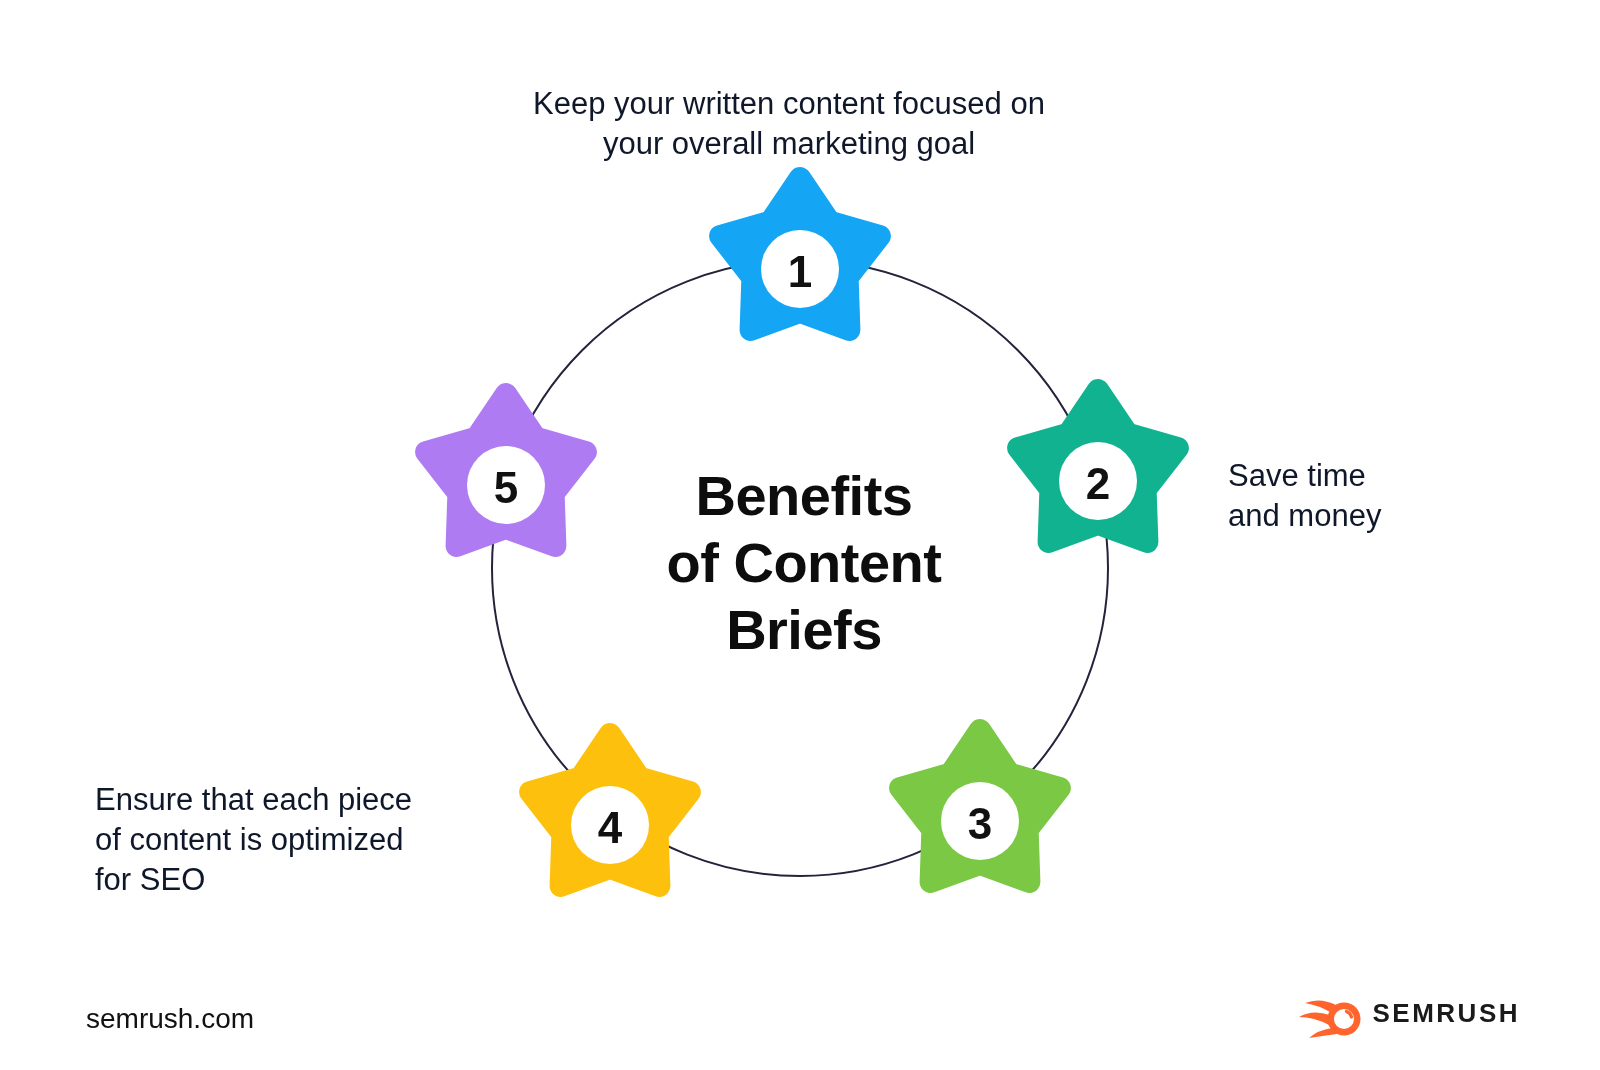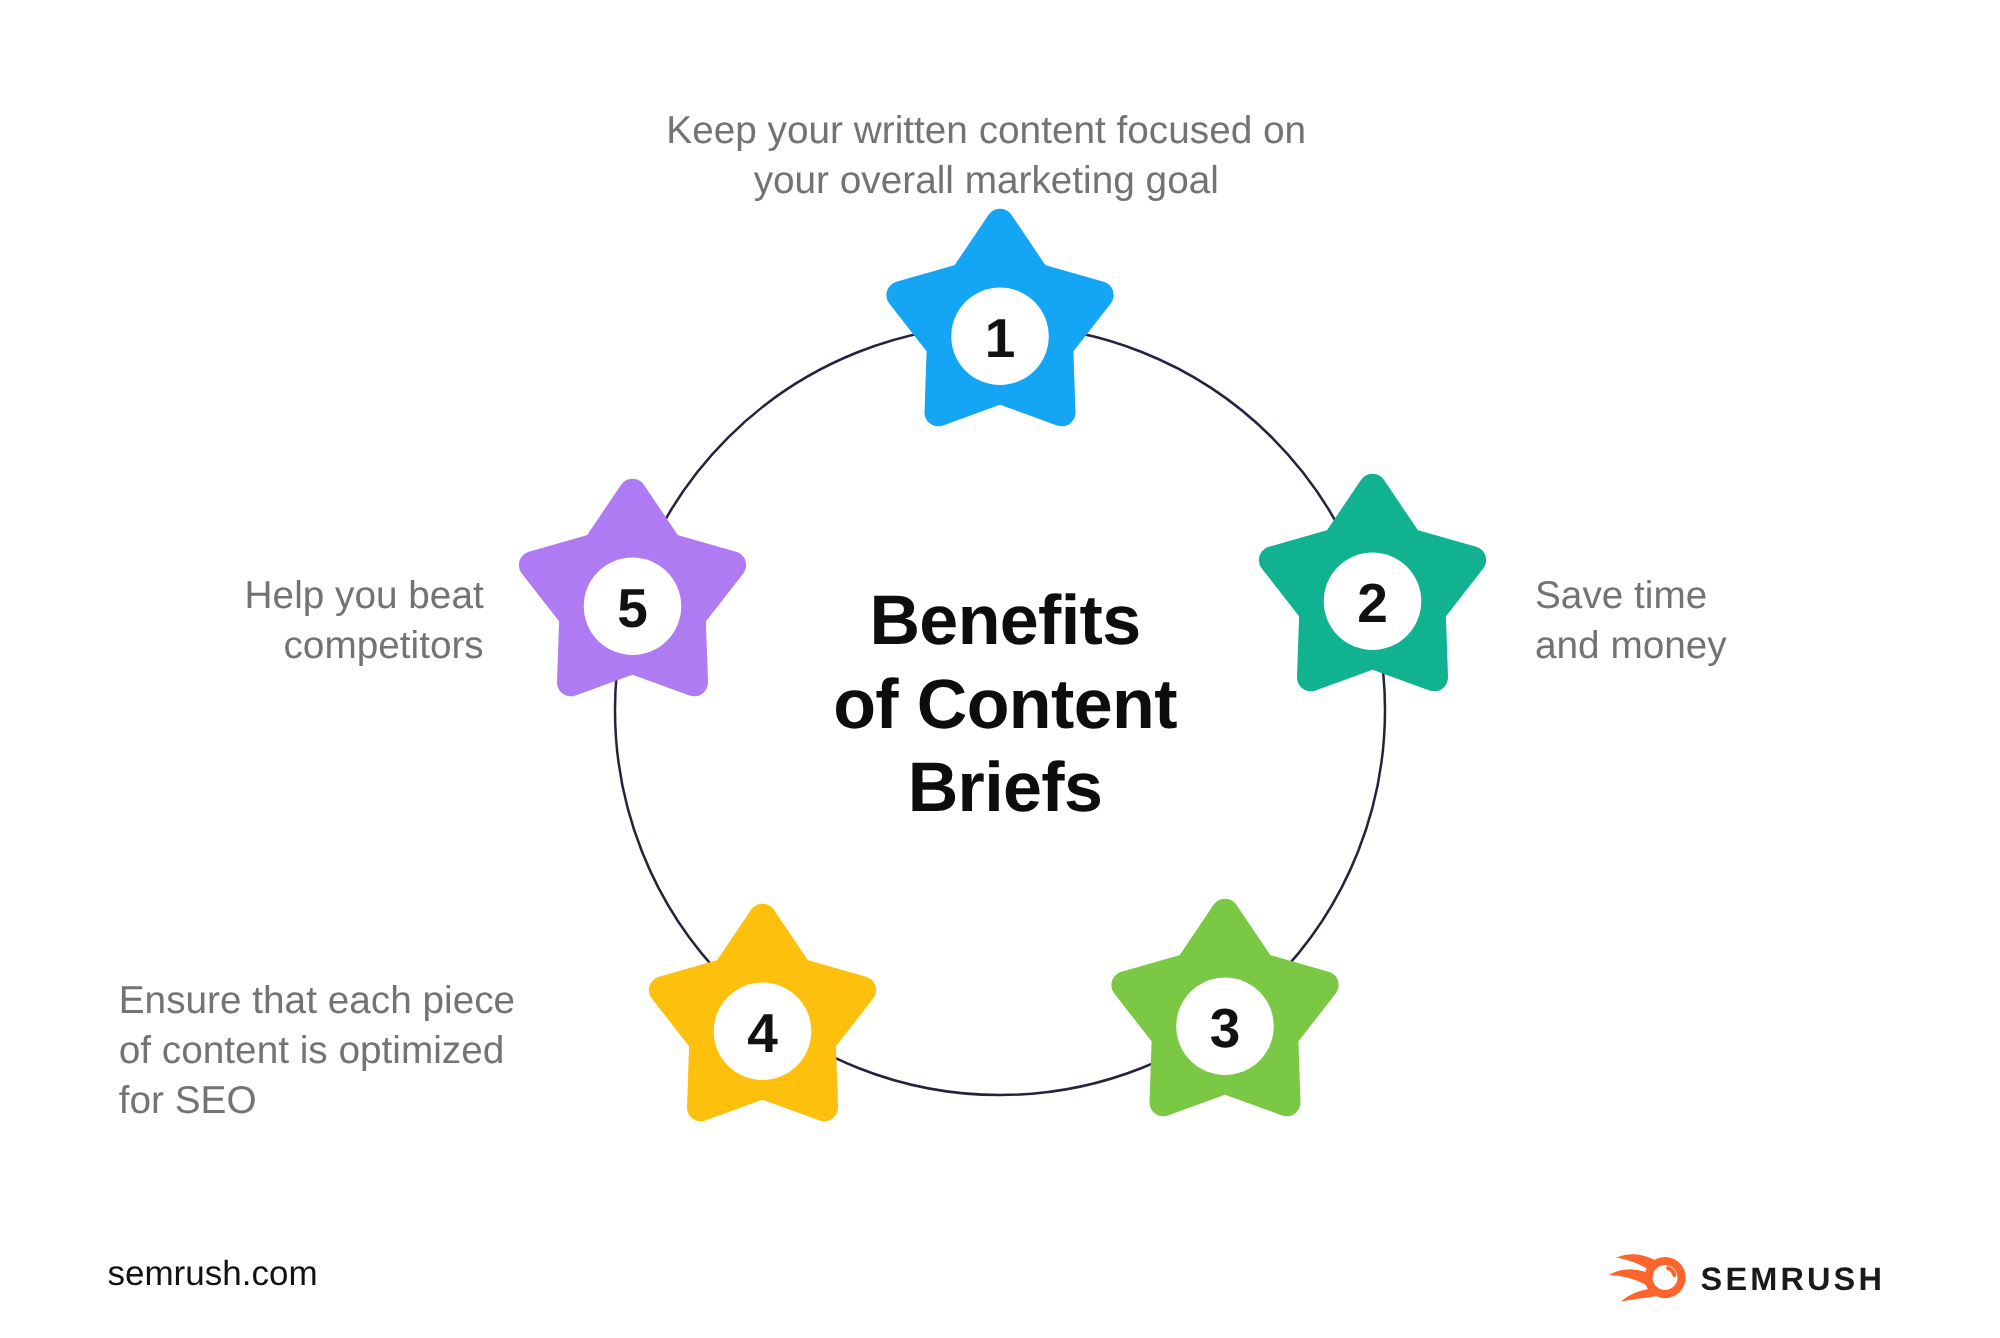--- a/index.html
+++ b/index.html
@@ -12,34 +12,34 @@
   .stage{position:absolute;inset:0;}
   .diagram-svg{position:absolute;left:0;top:0;}
   .title{
     position:absolute;left:404px;top:462px;width:800px;
     text-align:center;white-space:pre-line;
     font-size:56px;line-height:67px;font-weight:700;
     letter-spacing:-0.5px;color:#0d0d0d;
   }
   .benefit-label{
     position:absolute;white-space:pre-line;
-    font-size:31px;line-height:40px;font-weight:400;color:#737373;
+    font-size:31px;line-height:40px;font-weight:400;color:#0f172a;
   }
   .label-1{left:389px;top:84px;width:800px;text-align:center;}
   .label-2{left:1228px;top:456px;width:330px;text-align:left;}
   .label-3{left:1092px;top:797px;width:360px;text-align:left;}
   .label-4{left:95px;top:780px;width:405px;text-align:left;}
   .label-5{left:87px;top:456px;width:300px;text-align:right;}
   .site-link{
     position:absolute;left:86px;top:1002px;
     font-size:28px;line-height:34px;color:#111111;
   }
   .brand{
-    position:absolute;right:92px;top:996px;height:52px;
-    display:flex;align-items:center;
+    position:absolute;right:80px;top:996px;height:52px;
+    display:flex;
   }
   .brand-icon{display:block;margin-right:10px;}
   .brand-name{
     font-size:26px;font-weight:700;letter-spacing:2.5px;
     color:#1a1a1a;margin-top:2px;
   }
 </style>
 </head>
 <body>
 
@@ -78,22 +78,20 @@
 of Content
 Briefs</div>
 
   <div class="benefit-label label-1">Keep your written content focused on
 your overall marketing goal</div>
   <div class="benefit-label label-2">Save time
 and money</div>
   <div class="benefit-label label-4">Ensure that each piece
 of content is optimized
 for SEO</div>
-  <div class="benefit-label label-5">Help you beat
-competitors</div>
 
   <div class="site-link">semrush.com</div>
 
   <div class="brand">
     <svg class="brand-icon" width="64" height="46" viewBox="0 0 64 46">
       <g>
         <path class="flame" d="M38,9 Q22,1 7,7 Q20,9 34,17 Q35,12 38,9 Z" fill="#FF642D"></path>
         <path class="flame" d="M32,19 Q14,13 1,21 Q16,21 31,29 Q31,23 32,19 Z" fill="#FF642D"></path>
         <path class="flame" d="M34,32 Q20,34 11,42 Q24,40 39,38 Q36,35 34,32 Z" fill="#FF642D"></path>
         <circle class="flame" cx="46" cy="23" r="16.5" fill="#FF642D"></circle>

